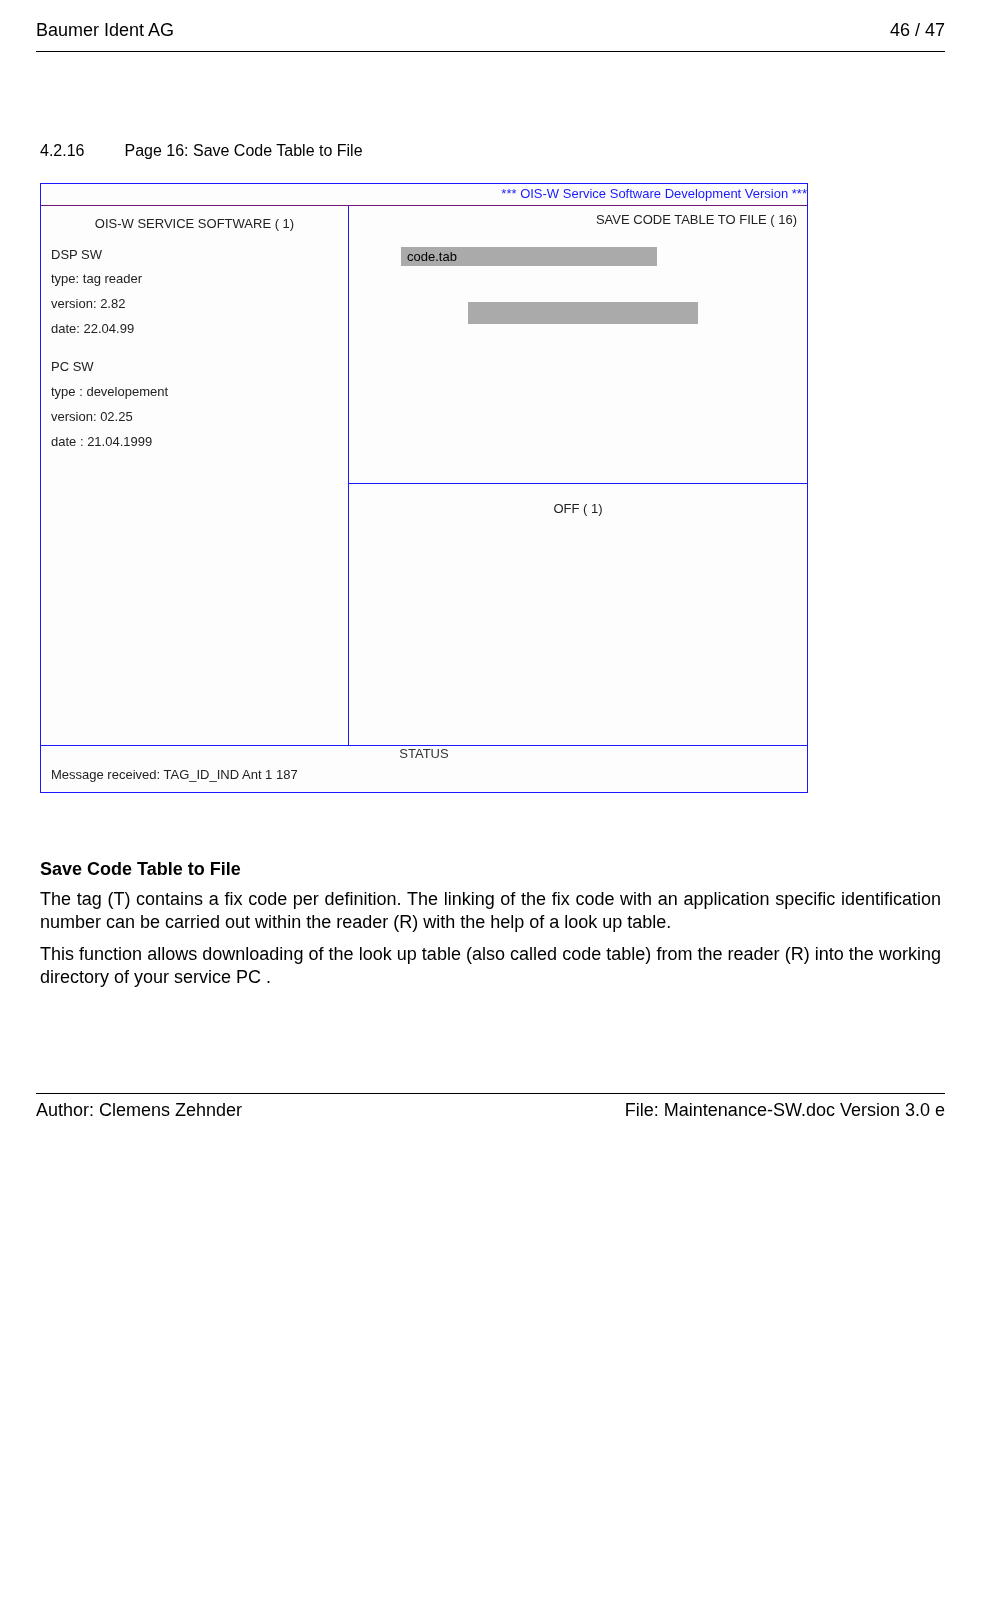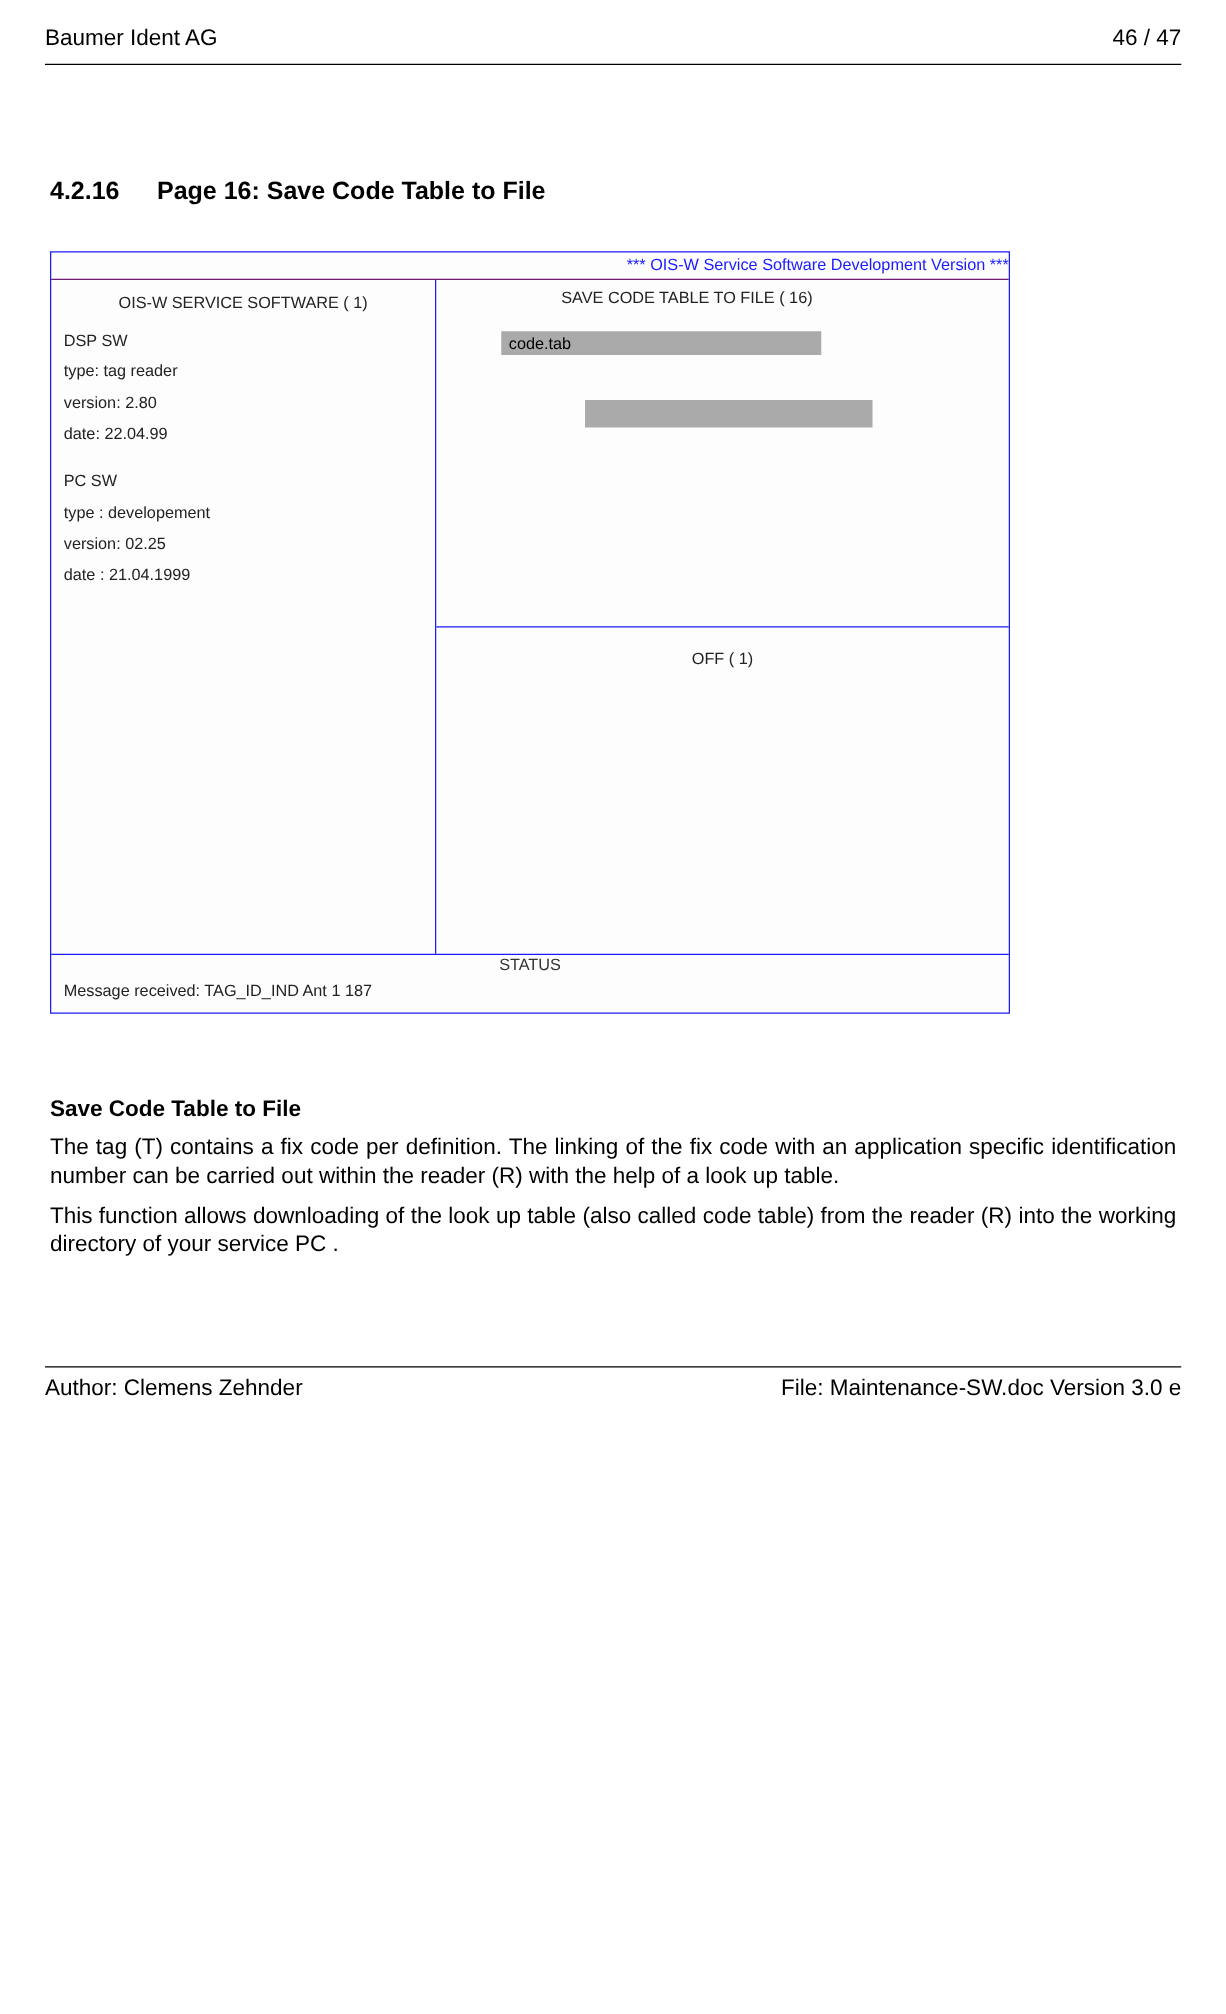--- a/index.html
+++ b/index.html
@@ -25,24 +25,24 @@
   }
   .hr {
     border: none;
     border-top: 1.5px solid #000;
     margin: 4px 36px 0 36px;
   }
   .content {
     padding: 0 40px;
   }
   .section-heading {
-    font-size: 20px;
-    font-weight: bold;
+    font-size: 16px;
+    font-weight: normal;
     margin-top: 90px;
-    margin-bottom: 36px;
+    margin-bottom: 23px;
   }
   .section-heading .num { display:inline-block; width: 80px; }
   
   .figure {
     width: 768px;
     border: 1.5px solid #1a1aff;
     background: #fdfdfd;
     font-family: "Segoe UI", Tahoma, sans-serif;
     font-size: 13px;
     color: #222;
@@ -70,21 +70,21 @@
     flex: 1;
     display: flex;
     flex-direction: column;
   }
   .right-top {
     flex: 0 0 278px;
     border-bottom: 1px solid #1a1aff;
     padding: 6px 10px;
     position: relative;
   }
-  .right-top .pane-title { text-align:left; margin-bottom: 20px; margin-left: 90px;}
+  .right-top .pane-title { text-align:right; margin-bottom: 20px; margin-left: 90px;}
   .codetab-field {
     display: inline-block;
     background: #aaa;
     color: #000;
     width: 256px;
     padding: 2px 6px;
     margin-left: 42px;
     font-size: 13px;
   }
   .blank-field {
@@ -168,21 +168,21 @@
     <div class="figure">
       <div class="figure-title">*** OIS-W Service Software Development Version ***</div>
 
       <div class="figure-body">
         <div class="left-pane">
           <div class="pane-title">OIS-W SERVICE SOFTWARE ( 1)</div>
 
           <div class="block">
             <div>DSP SW</div>
             <div>type:    tag reader</div>
-            <div>version: 2.80</div>
+            <div>version: 2.82</div>
             <div>date:    22.04.99</div>
           </div>
 
           <div class="block">
             <div>PC SW</div>
             <div>type   : developement</div>
             <div>version: 02.25</div>
             <div>date   : 21.04.1999</div>
           </div>
 

